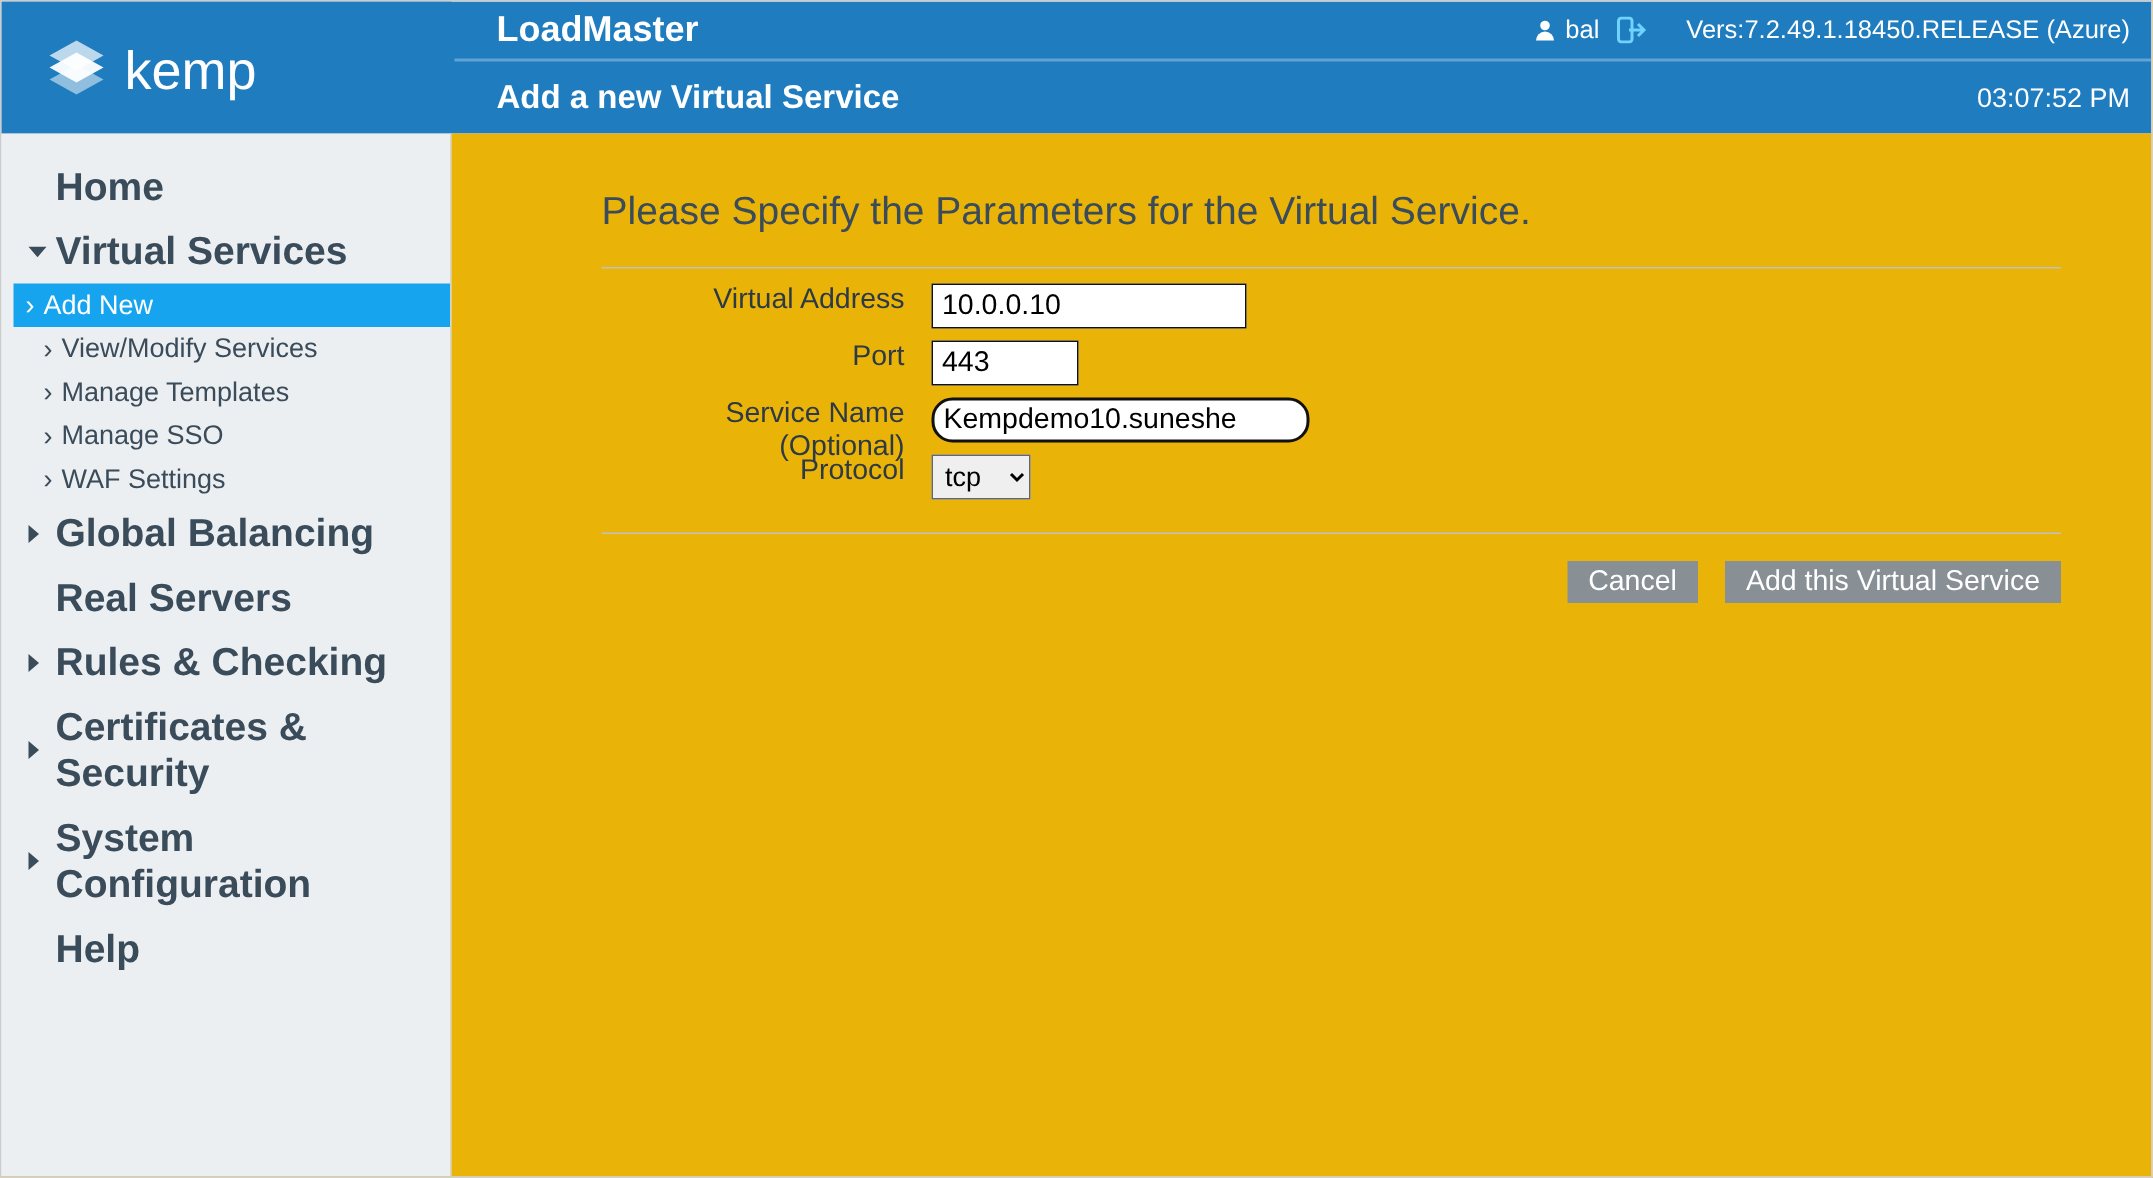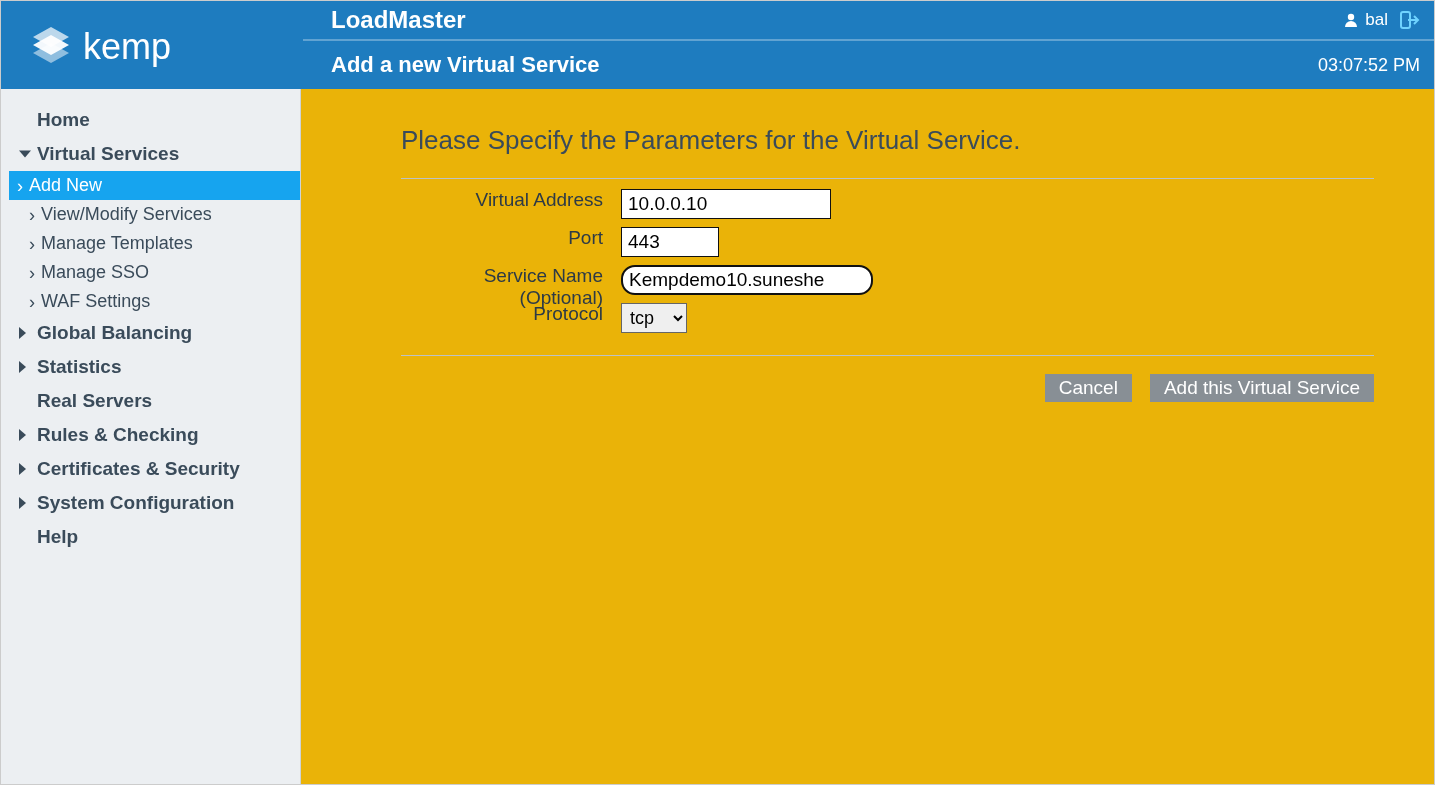--- a/index.html
+++ b/index.html
@@ -74,21 +74,21 @@
 }
 .sidebar {
   width: 300px;
   background: #eceff2;
   border-right: 1px solid #cfd4d8;
   padding-top: 14px;
   color: #3a4b5a;
 }
 .nav-item {
   padding: 6px 10px 6px 36px;
-  font-size: 19px;
+  font-size: 26px;
   cursor: pointer;
   position: relative;
   font-weight: 500;
 }
 .nav-item.top {
   font-weight: 600;
 }
 .nav-item.expandable::before {
   content: "";
   position: absolute;
@@ -213,40 +213,40 @@
           <svg class="user-icon" width="16" height="16" viewBox="0 0 16 16">
               <circle cx="8" cy="5" r="3.2" fill="#fff"></circle>
               <path d="M2 15 a6 6 0 0 1 12 0 Z" fill="#fff"></path>
             </svg>
           <span>bal</span>
         </span>
         <svg class="logout-icon" width="20" height="18" viewBox="0 0 20 18">
             <rect x="1" y="1" width="9" height="16" rx="2" fill="none" stroke="#6fd3ff" stroke-width="2"></rect>
             <path d="M8 9 h9 M14 5 l4 4 -4 4" fill="none" stroke="#6fd3ff" stroke-width="2"></path>
           </svg>
+        <span class="vers">Vers:7.2.49.1.18450.RELEASE (Azure)</span>
       </div>
     </div>
     <div class="header-bottom">
       <div class="page-title">Add a new Virtual Service</div>
       <div class="time">03:07:52 PM</div>
     </div>
   </div>
 </div>
 
 <div class="main">
   <div class="sidebar">
     <div class="nav-item top">Home</div>
     <div class="nav-item top expandable expanded">Virtual Services</div>
       <div class="sub-item active">Add New</div>
       <div class="sub-item">View/Modify Services</div>
       <div class="sub-item">Manage Templates</div>
       <div class="sub-item">Manage SSO</div>
       <div class="sub-item">WAF Settings</div>
     <div class="nav-item top expandable">Global Balancing</div>
-    <div class="nav-item top expandable">Statistics</div>
     <div class="nav-item top">Real Servers</div>
     <div class="nav-item top expandable">Rules &amp; Checking</div>
     <div class="nav-item top expandable">Certificates &amp; Security</div>
     <div class="nav-item top expandable">System Configuration</div>
     <div class="nav-item top">Help</div>
   </div>
 
   <div class="content">
     <div class="form-heading">Please Specify the Parameters for the Virtual Service.</div>
 

